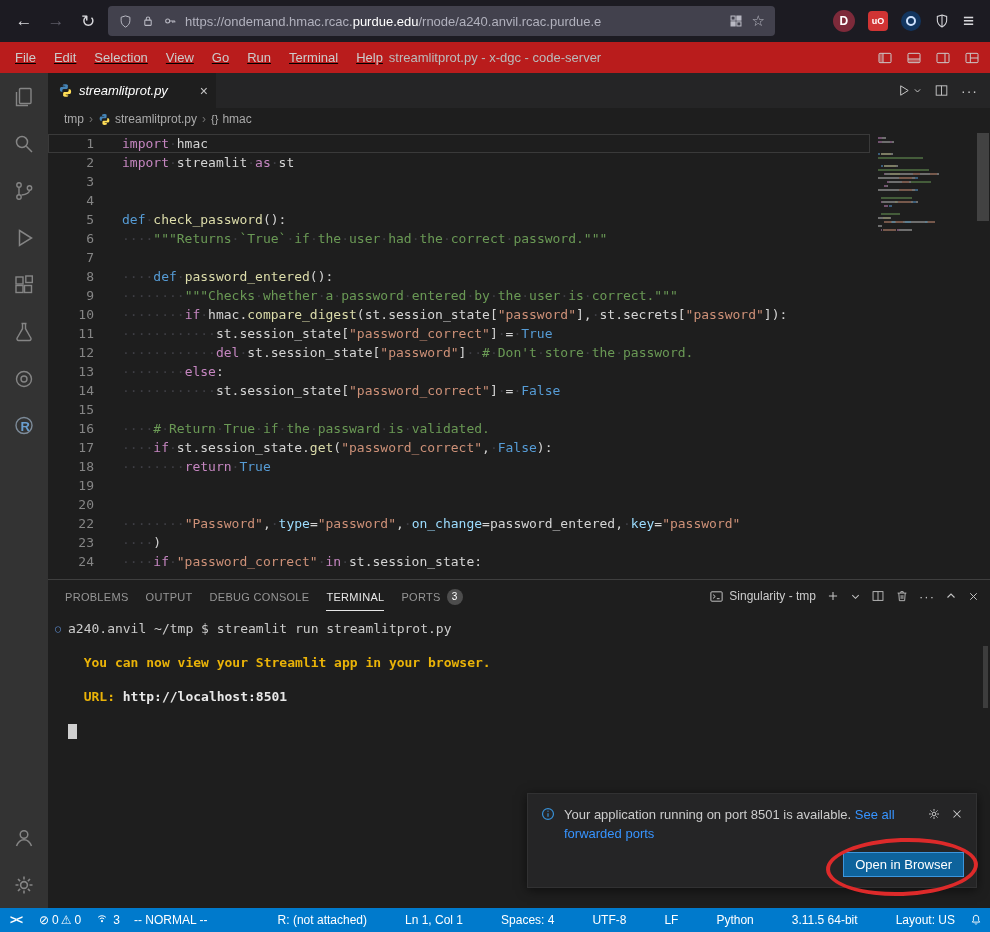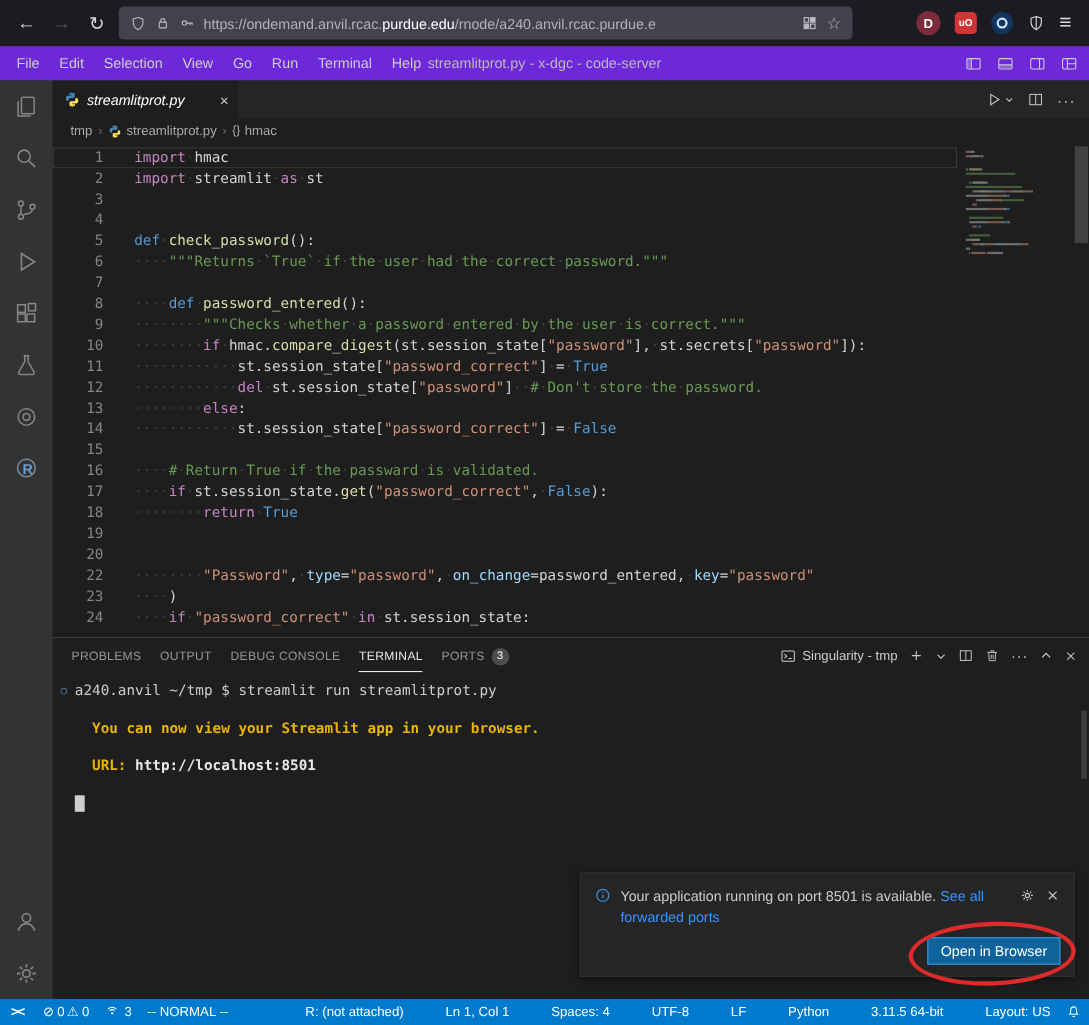--- a/index.html
+++ b/index.html
@@ -24,21 +24,21 @@
     font-size:12px; font-weight:bold; display:flex; align-items:center; justify-content:center; }
   .ublock { width:20px; height:20px; border-radius:4px; background:#d13434; color:#fff;
     font-size:9px; font-weight:bold; display:flex; align-items:center; justify-content:center; }
   .extc { width:20px; height:20px; border-radius:50%; background:#12355f; display:flex;
     align-items:center; justify-content:center; }
   .extc-in { width:10px; height:10px; border-radius:50%; border:2px solid #cfe3ff; }
   .exts { color:#d7d7db; display:flex; }
   .ham { color:#d7d7db; font-size:19px; }
 
   
-  .titlebar { height:31px; background:#6d28d9; display:flex; align-items:center; position:relative; }
+  .titlebar { height:31px; background:#b91c1c; display:flex; align-items:center; position:relative;text-decoration:underline; }
   .menus { display:flex; padding-left:6px; }
   .menu-item { color:#cccccc; font-size:13px; padding:0 9px; line-height:31px; }
   .win-title { position:absolute; left:50%; transform:translateX(-50%); color:#bbbbbb; font-size:13px; white-space:nowrap; }
   .title-actions { position:absolute; right:10px; display:flex; gap:13px; color:#cccccc; }
 
   
   .main-row { display:flex; height:835px; }
   .activitybar { width:48px; background:#333333; display:flex; flex-direction:column; flex:none; }
   .ab-item { height:47px; display:flex; align-items:center; justify-content:center; color:#858585; }
   .ab-spacer { flex:1; }
@@ -144,21 +144,21 @@
           <rect x="6.5" y="10.5" width="11" height="9" rx="1"></rect>
           <path d="M9 10.5V8a3 3 0 0 1 6 0v2.5"></path>
         </svg>
     </span>
     <span class="ub-ic">
       <svg width="14" height="14" viewBox="0 0 24 24" fill="none" stroke="currentColor" stroke-width="1.8">
           <circle cx="8" cy="12" r="3.4"></circle>
           <path d="M11.4 12h9M17 12v3.4M20.2 12v2.4"></path>
         </svg>
     </span>
-    <span class="url-text"><span>https://ondemand.anvil.rcac.</span><span class="hl">purdue.edu</span><span>/rnode/a240.anvil.rcac.purdue.e</span></span>
+    <span class="url-text"><span>https://ondemand.hmac.rcac.</span><span class="hl">purdue.edu</span><span>/rnode/a240.anvil.rcac.purdue.e</span></span>
     <span class="ub-ic">
       <svg width="14" height="14" viewBox="0 0 24 24" fill="none" stroke="currentColor" stroke-width="1.8">
           <rect x="3.5" y="3.5" width="7" height="7"></rect>
           <rect x="13.5" y="3.5" width="7" height="7" fill="currentColor"></rect>
           <rect x="3.5" y="13.5" width="7" height="7" fill="currentColor"></rect>
           <rect x="13.5" y="13.5" width="7" height="7"></rect>
         </svg>
     </span>
     <span class="star">☆</span>
   </div>

